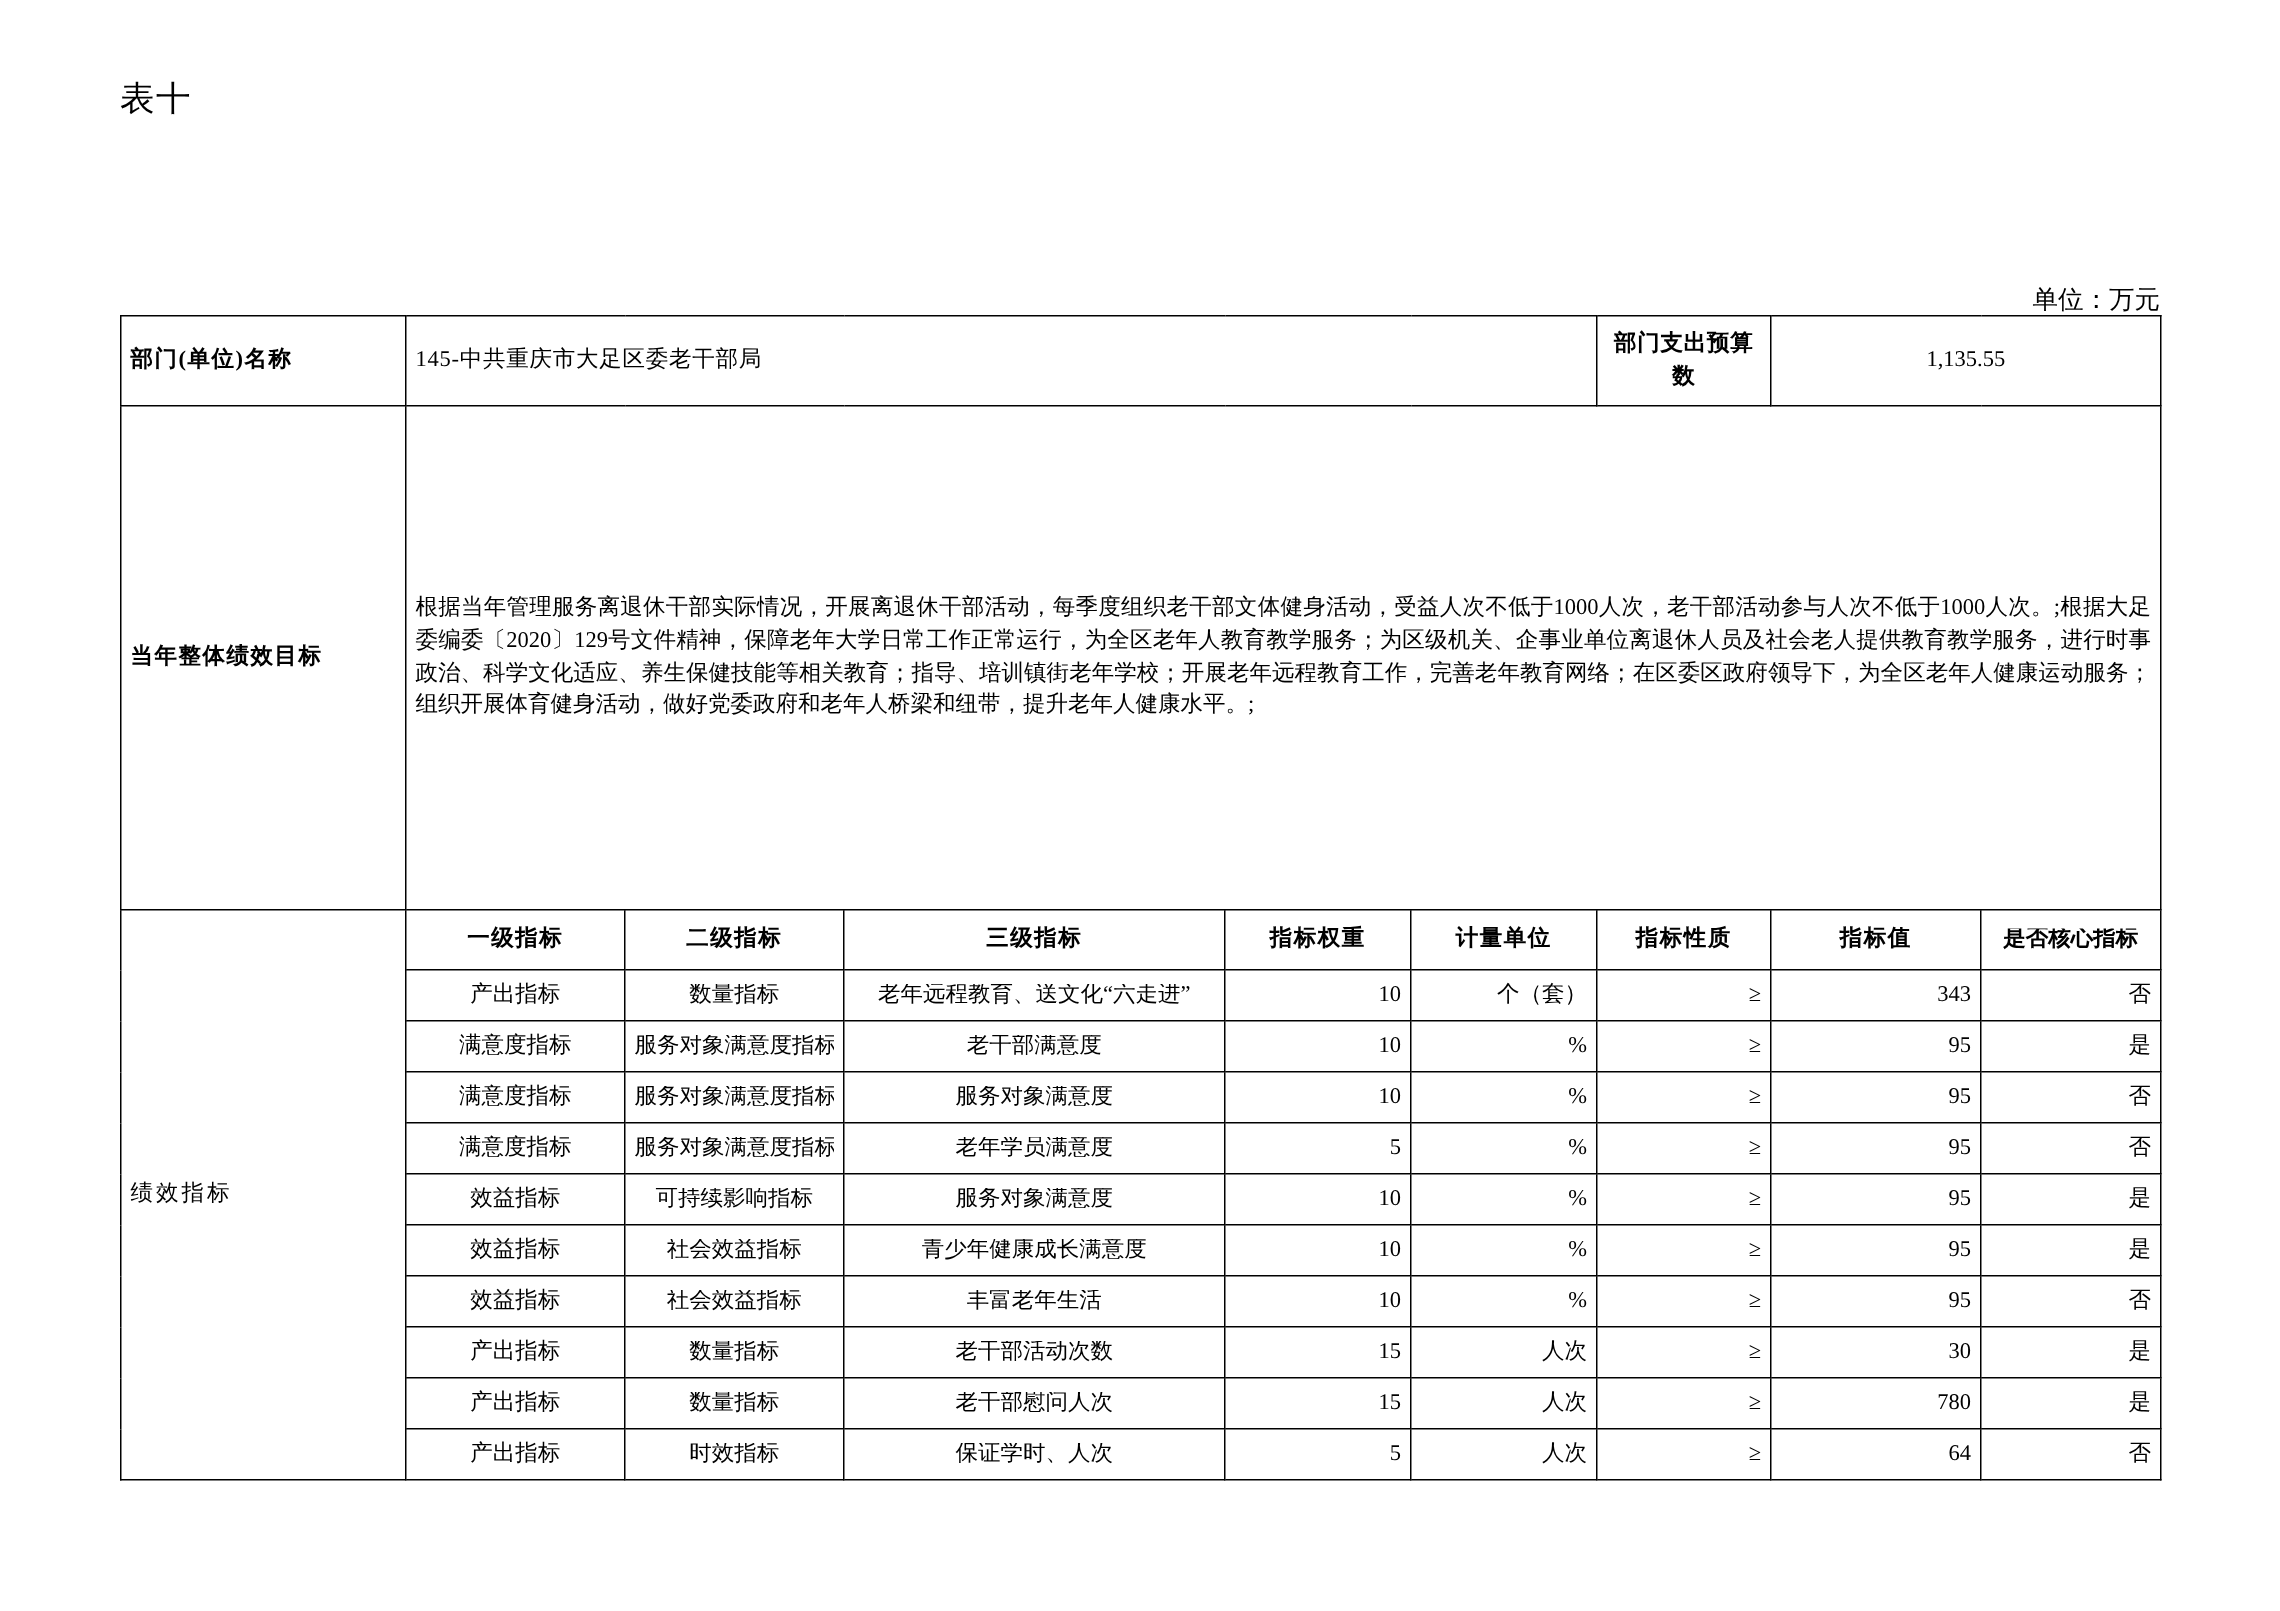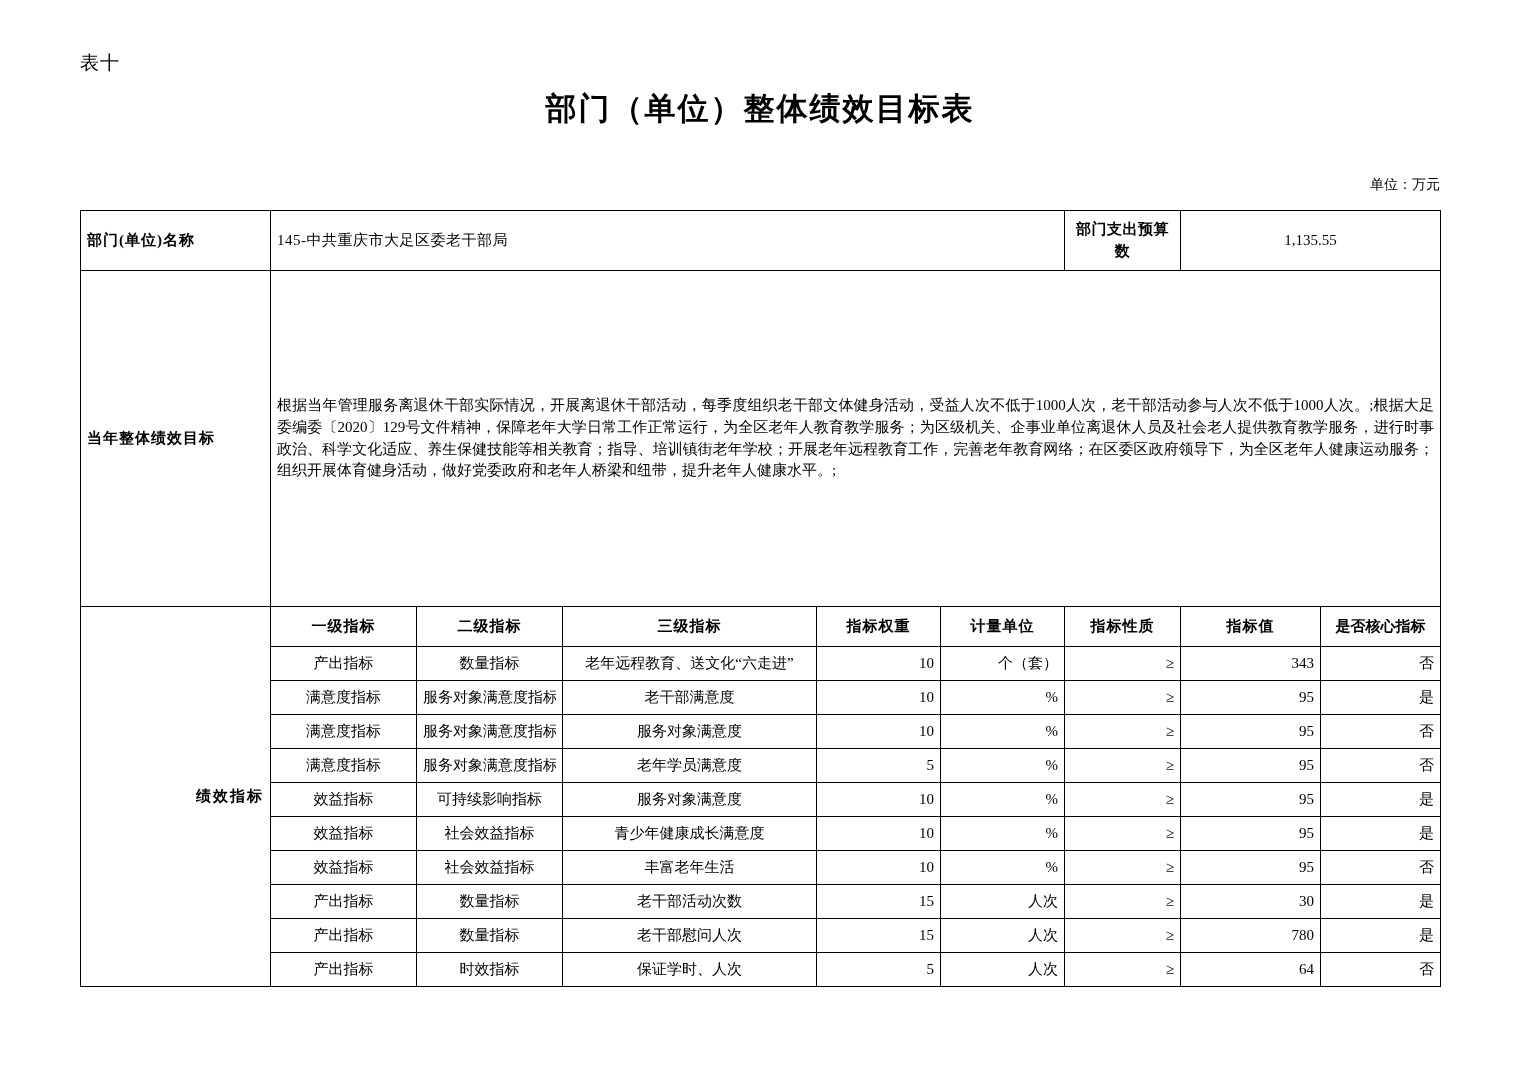--- a/index.html
+++ b/index.html
@@ -19,21 +19,21 @@
     position: relative;
     width: 1520px;
     height: 1074px;
     box-sizing: border-box;
     padding: 0;
   }
   .corner-label {
     position: absolute;
     left: 80px;
     top: 50px;
-    font-size: 19px;
+    font-size: 23px;
     font-family: "Liberation Serif", "DejaVu Serif", serif;
     letter-spacing: 1px;
   }
   .doc-title {
     position: absolute;
     left: 0;
     right: 0;
     top: 88px;
     text-align: center;
     font-size: 31px;
@@ -50,22 +50,22 @@
     font-size: 18px;
   }
   .meta-left {
     position: absolute;
     left: 0;
     top: 0;
   }
   .meta-right {
     position: absolute;
     right: 0;
-    top: 4px;
-    font-size: 14px;
+    top: 16px;
+    font-size: 17px;
   }
   table.main {
     position: absolute;
     left: 80px;
     top: 210px;
     width: 1360px;
     border-collapse: collapse;
     table-layout: fixed;
   }
   table.main td {
@@ -133,34 +133,33 @@
     height: 34px;
     text-align: right;
   }
   .clip {
     display: block;
     max-height: 30px;
     overflow: hidden;
     line-height: 1.05;
   }
   .perf-label {
-    text-align: right;
-    font-weight: bold;
+    text-align: left;
+    font-weight: normal;
     font-size: 20px;
     letter-spacing: 2px;
   }
 </style>
 </head>
 <body>
 
 <div class="page">
 
   <div class="corner-label">表十</div>
 
-  <div class="doc-title">部门（单位）整体绩效目标表</div>
 
   <div class="meta-row">
     <span class="meta-right">单位：万元</span>
   </div>
 
   <table class="main">
     <colgroup>
       <col style="width:190px">
       <col style="width:146px">
       <col style="width:146px">

